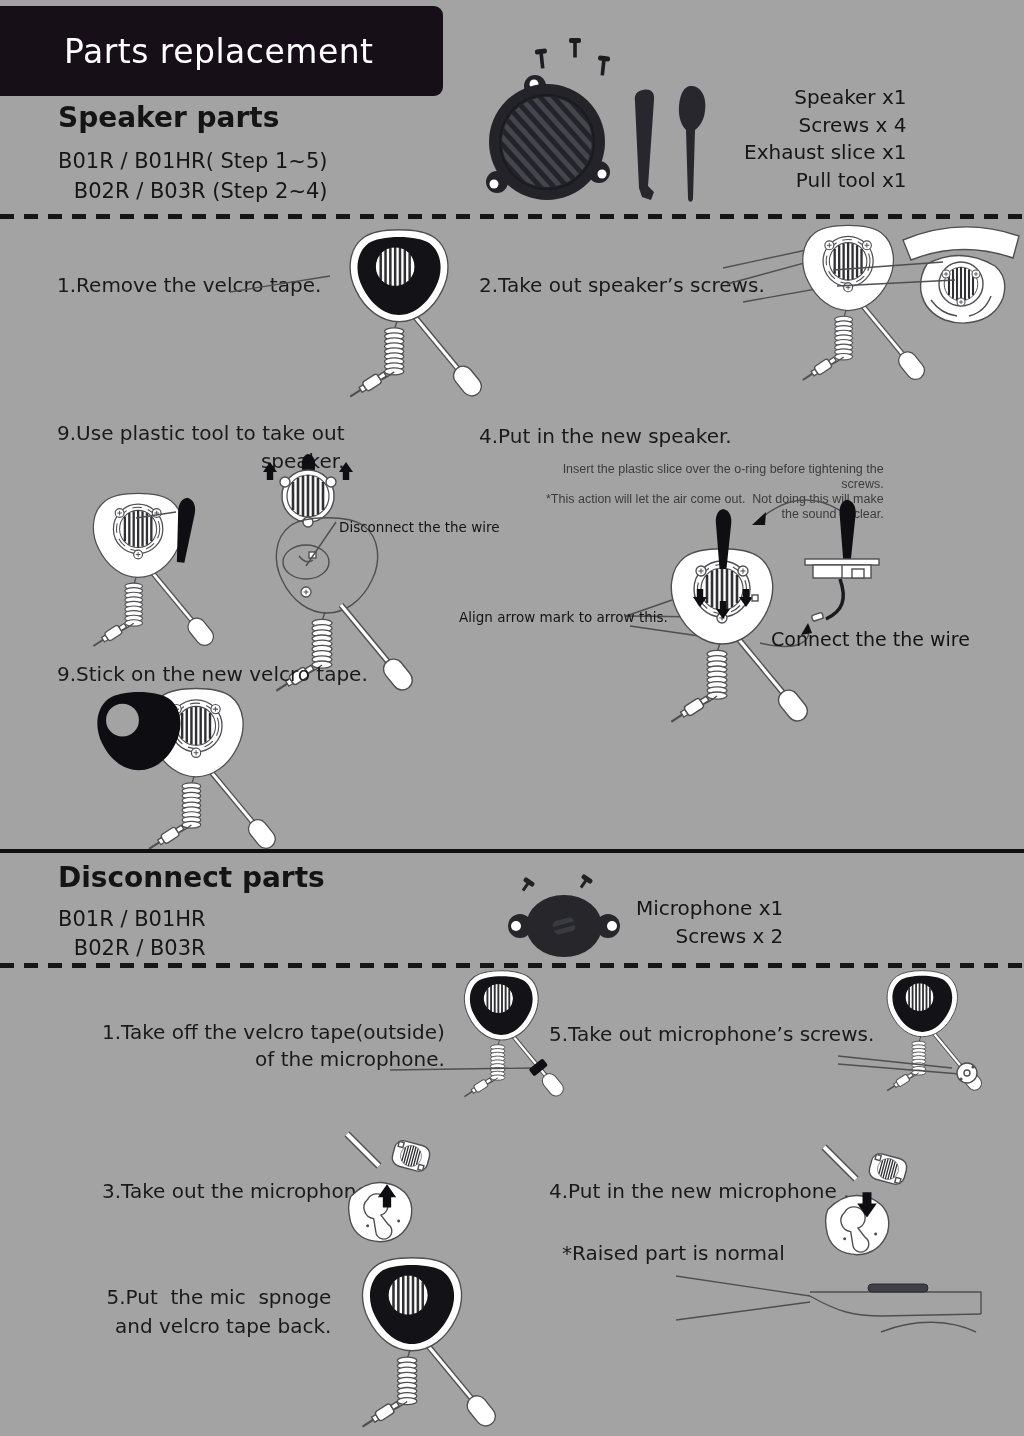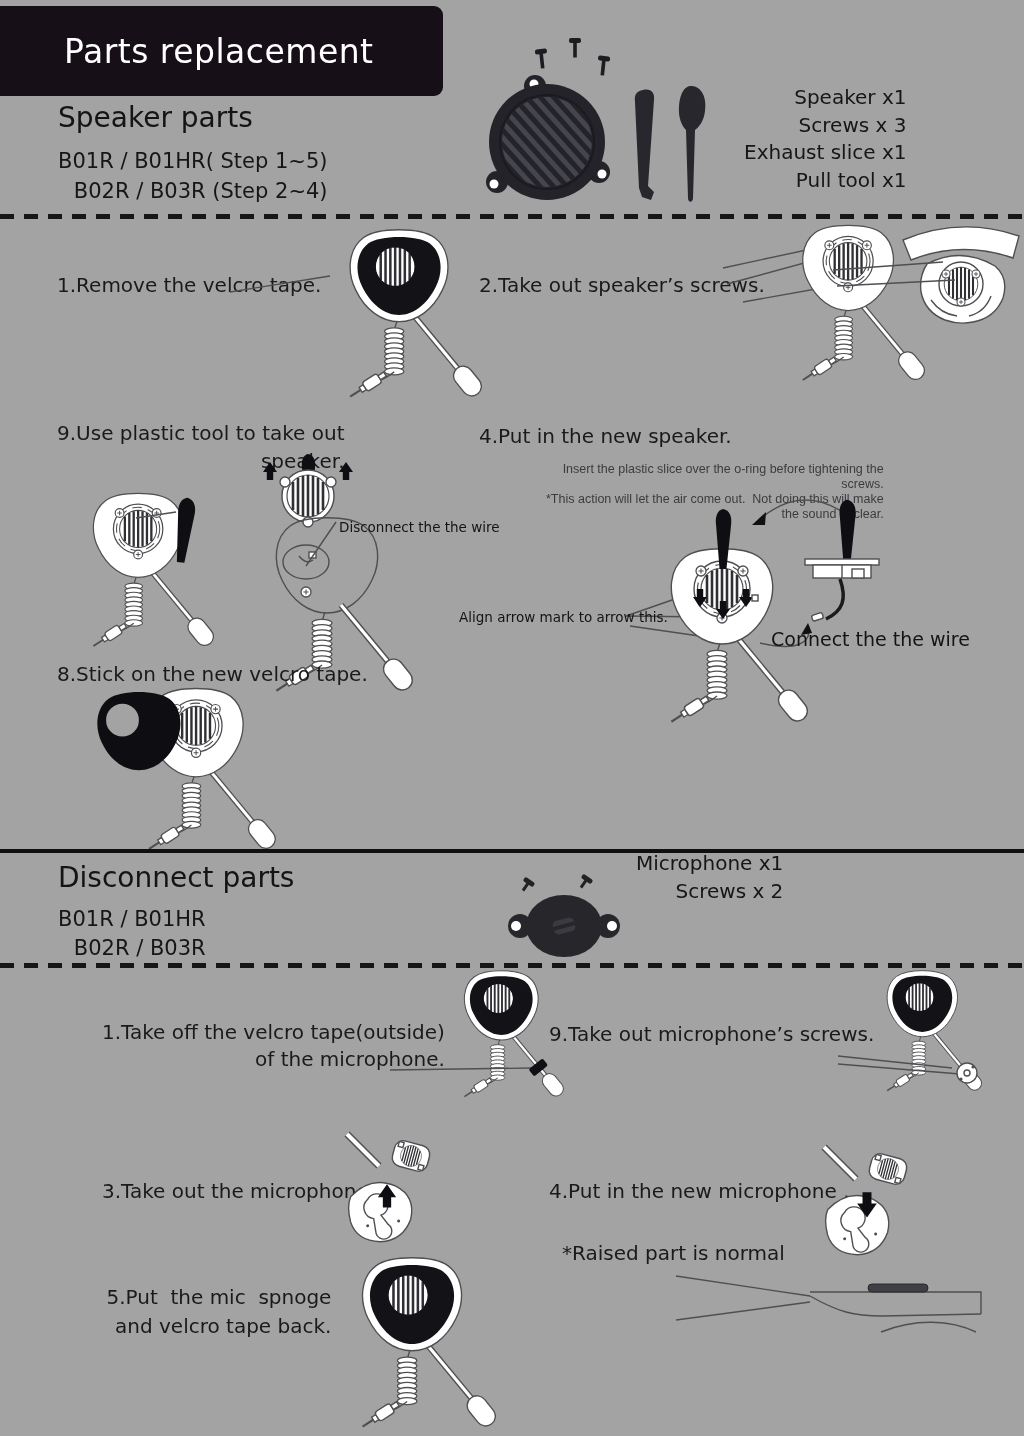--- a/index.html
+++ b/index.html
@@ -1,21 +1,21 @@
 <!DOCTYPE html>
 <html><head>
 <meta charset="utf-8">
 <style>
   html,body{margin:0;padding:0;background:#ffffff;}
   #page{position:relative;width:1024px;height:1436px;background:#a3a3a3;overflow:hidden;
         font-family:"DejaVu Sans",sans-serif;color:#1d1d1f;text-align:right;}
   .abs{position:absolute;}
   .t{white-space:pre;}
   .title{font-size:33px;color:#ffffff;letter-spacing:.5px;}
-  .h2{font-size:28px;font-weight:400;color:#141414;}
+  .h2{font-size:28px;font-weight:700;color:#141414;}
   .models{font-size:21px;line-height:30px;color:#161616;}
   .plist{font-size:20px;line-height:27.5px;color:#161616;}
   .step{font-size:20px;color:#1a1a1a;line-height:28px;}
   .ann{font-size:13.5px;color:#141414;}
   .note{font-family:"Liberation Sans",sans-serif;font-size:12.5px;line-height:15px;color:#3c3c3c;}
   .dash{position:absolute;left:0;width:1024px;height:5px;
         background:repeating-linear-gradient(90deg,#161616 0 14px,transparent 14px 24px);}
   .solid{position:absolute;left:0;width:1024px;height:4px;background:#101010;}
   .headerbar{position:absolute;left:0;top:6px;width:443px;height:90px;background:#170f18;
              border-radius:0 9px 9px 0;display:flex;align-items:center;padding-left:64px;box-sizing:border-box;}
@@ -184,21 +184,21 @@
     <g transform="translate(152,62)">
       <path d="M8,0 C16,-2 20,3 19,10 L13,96 L19,102 L16,110 L7,107 L4,98 L0,12 C-1,4 2,1 8,0 Z" fill="#27272d"></path>
     </g>
     <g transform="translate(197,58)">
       <path d="M12,0 C22,1 27,12 25,25 C24,35 19,41 15,44 L13,112 C13,117 8,117 8,112 L6,44 C2,40 -2,32 -1,20 C0,7 5,-1 12,0 Z" fill="#27272d"></path>
     </g>
   </svg>
 
   <div class="abs plist" style="left:744px;top:84px">
     <div class="t">Speaker x1</div>
-    <div class="t">Screws x 3</div>
+    <div class="t">Screws x 4</div>
     <div class="t">Exhaust slice x1</div>
     <div class="t">Pull tool x1</div>
   </div>
 
   <div class="dash" style="top:214px"></div>
 
   <div class="abs step t" style="left:57px;top:271px">1.Remove the velcro tape.</div>
   <svg class="abs" style="left:228px;top:226px" width="255" height="182" viewBox="0 0 255 182">
     <line x1="2" y1="66" x2="102" y2="50" class="ln"></line>
     <use href="#hs-black" x="90" y="0" width="164" height="174"></use>
@@ -317,21 +317,21 @@
     <path d="M240,84 C247,104 243,116 226,124" stroke="#1b1b1f" stroke-width="3.5" fill="none"></path>
     <g transform="rotate(-18 217 122)">
         <rect x="212" y="119" width="11" height="6" rx="2" class="lnf"></rect>
       </g>
     <path d="M160,148 C198,157 212,147 208,132" class="ln"></path>
     <path d="M208,128 L201,140 L212,138 Z" fill="#111111"></path>
   </svg>
   <div class="abs ann t" style="left:459px;top:609px">Align arrow mark to arrow this.</div>
   <div class="abs ann t" style="left:771px;top:628px;font-size:19px">Connect the the wire</div>
 
-  <div class="abs step t" style="left:57px;top:660px">8.Stick on the new velcro tape.</div>
+  <div class="abs step t" style="left:57px;top:660px">9.Stick on the new velcro tape.</div>
   <svg class="abs" style="left:66px;top:681px" width="230" height="174" viewBox="0 0 230 174">
     <use href="#hs-mount" x="52" y="4" width="158" height="167"></use>
     <g transform="translate(4,8) scale(0.82)">
       <path fill="#0e0e12" fill-rule="evenodd" d="M47,12 C62,1 106,1 121,12 C137,24 138,48 129,66 C119,87 102,99 84,99 C66,99 49,87 39,66 C30,48 31,24 47,12 Z M44,38 a20,20 0 1 0 40,0 a20,20 0 1 0 -40,0 Z"></path>
     </g>
   </svg>
 
   <div class="solid" style="top:849px"></div>
 
   <div class="abs h2 t" style="left:58px;top:861px">Disconnect parts</div>
@@ -355,40 +355,40 @@
       <circle cx="-48" cy="0" r="5" fill="#ffffff"></circle>
         <circle cx="48" cy="0" r="5" fill="#ffffff"></circle>
       <ellipse rx="38" ry="31" fill="#26262b"></ellipse>
       <g transform="rotate(-15)">
           <rect x="-11" y="-7" width="22" height="14" rx="5" fill="#3a3a41"></rect>
           <rect x="-11" y="-2" width="22" height="4" fill="#26262b"></rect>
         </g>
     </g>
   </svg>
 
-  <div class="abs plist" style="left:636px;top:850px">
+  <div class="abs plist" style="left:636px;top:895px">
     <div class="t">Microphone x1</div>
     <div class="t">Screws x 2</div>
   </div>
 
   <div class="dash" style="top:963px"></div>
 
   <div class="abs step" style="left:102px;top:1019px;line-height:27px">
     <div class="t">1.Take off the velcro tape(outside)</div>
     <div class="t" style="padding-left:16px">of the microphone.</div>
   </div>
   <svg class="abs" style="left:388px;top:968px" width="190" height="160" viewBox="0 0 190 160">
     <use href="#hs-black" x="52" y="0" width="124" height="131"></use>
     <line x1="2" y1="102" x2="144" y2="100" class="ln"></line>
     <g transform="translate(150,99) rotate(51)">
         <rect x="-4" y="-9" width="9" height="18" rx="2" fill="#101014"></rect>
       </g>
   </svg>
 
-  <div class="abs step t" style="left:549px;top:1020px">9.Take out microphone’s screws.</div>
+  <div class="abs step t" style="left:549px;top:1020px">5.Take out microphone’s screws.</div>
   <svg class="abs" style="left:836px;top:968px" width="188" height="158" viewBox="0 0 188 158">
     <use href="#hs-black" x="28" y="0" width="118" height="125"></use>
     <line x1="2" y1="88" x2="116" y2="100" class="ln"></line>
     <line x1="2" y1="96" x2="124" y2="106" class="ln"></line>
     <g transform="translate(131,105)">
       <circle r="10" class="lnf"></circle>
         <circle r="3" class="ln"></circle>
       <circle cx="-6" cy="6" r="1.6" fill="#4f4f52"></circle>
         <circle cx="6" cy="-6" r="1.6" fill="#4f4f52"></circle>
     </g>

